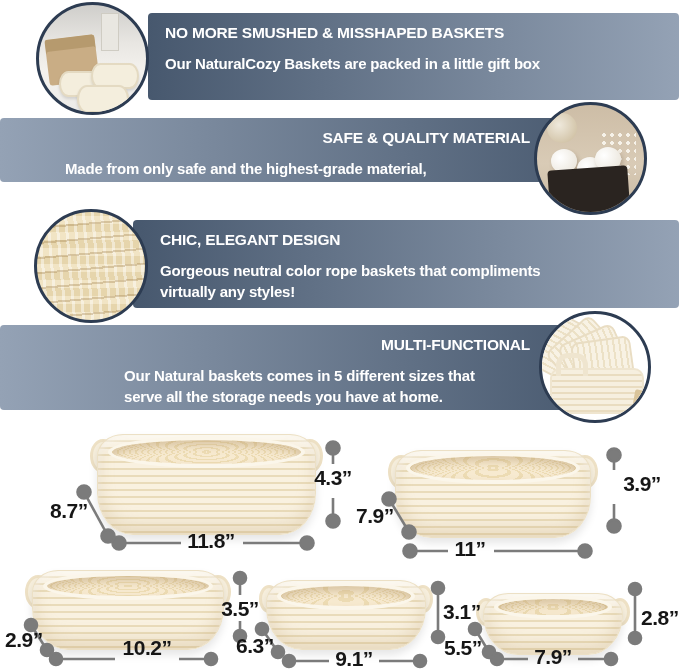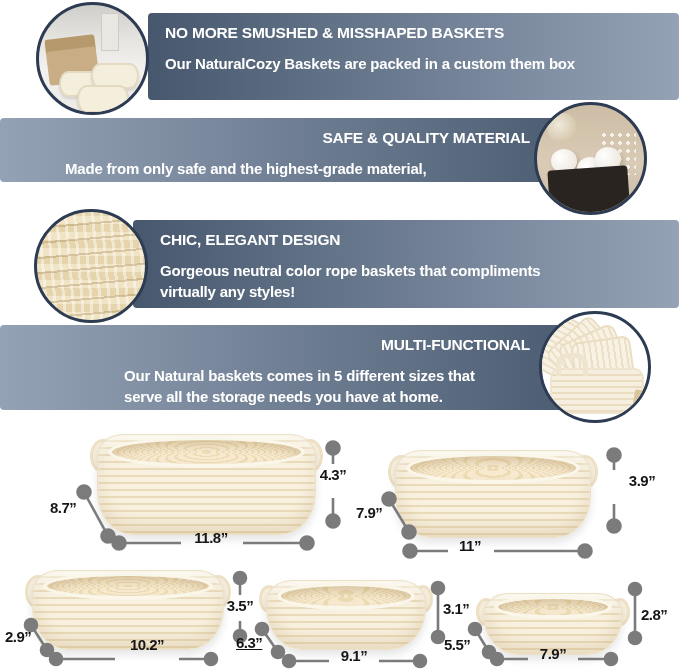--- a/index.html
+++ b/index.html
@@ -72,46 +72,46 @@
   .basket.bB{left:395px;top:450px;width:196px;height:88px;}
   .basket.bC{left:32px;top:570px;width:192px;height:80px;}
   .basket.bD{left:266px;top:580px;width:160px;height:70px;}
   .basket.bE{left:483px;top:593px;width:140px;height:62px;}
   .basket.bC .bt,.basket.bD .bt{height:28px;}
   .basket.bE .bt{height:24px;}
   .basket.bD .hdl,.basket.bE .hdl{width:20px;height:28px;}
 
   
   svg.dims{position:absolute;left:0;top:0;}
-  .dim{position:absolute;font-size:15px;font-weight:700;letter-spacing:-0.5px;color:#161616;white-space:nowrap;}
+  .dim{position:absolute;font-size:21px;font-weight:700;letter-spacing:-0.5px;color:#161616;white-space:nowrap;}
   .dim.ctr{text-align:center;}
   .d-aw{left:183px;top:529px;width:56px;}
   .d-ad{left:50px;top:499px;}
   .d-ah{left:311px;top:466px;width:44px;}
   .d-bw{left:452px;top:537px;width:36px;}
   .d-bd{left:356px;top:504px;}
   .d-bh{left:592px;top:472px;width:44px;margin-left:28px;}
   .d-cw{left:117px;top:616px;width:60px;margin-top:20px;}
   .d-cd{left:5px;top:628px;}
   .d-ch{left:218px;top:597px;width:44px;}
   .d-dw{left:331px;top:647px;width:46px;}
-  .d-dd{left:236px;top:634px;text-decoration:underline;}
+  .d-dd{left:236px;top:634px;}
   .d-dh{left:443px;top:600px;}
   .d-ew{left:530px;top:645px;width:46px;}
   .d-ed{left:444px;top:636px;}
   .d-eh{left:641px;top:606px;}
 </style>
 </head>
 <body>
 
 <div class="stage">
 
   <section class="banner b1">
     <h2 class="hd">NO MORE SMUSHED &amp; MISSHAPED BASKETS</h2>
-    <p class="bd"><span>Our NaturalCozy Baskets are packed in a custom them box</span><br></p>
+    <p class="bd"><span>Our NaturalCozy Baskets are packed in a little gift box</span><br></p>
   </section>
   <div class="circle c1">
     <div class="abs carton"></div>
     <div class="abs box"></div>
     <div class="abs bk bk1"></div>
     <div class="abs bk bk2"></div>
     <div class="abs bk bk3"></div>
   </div>
 
   <section class="banner b2">

